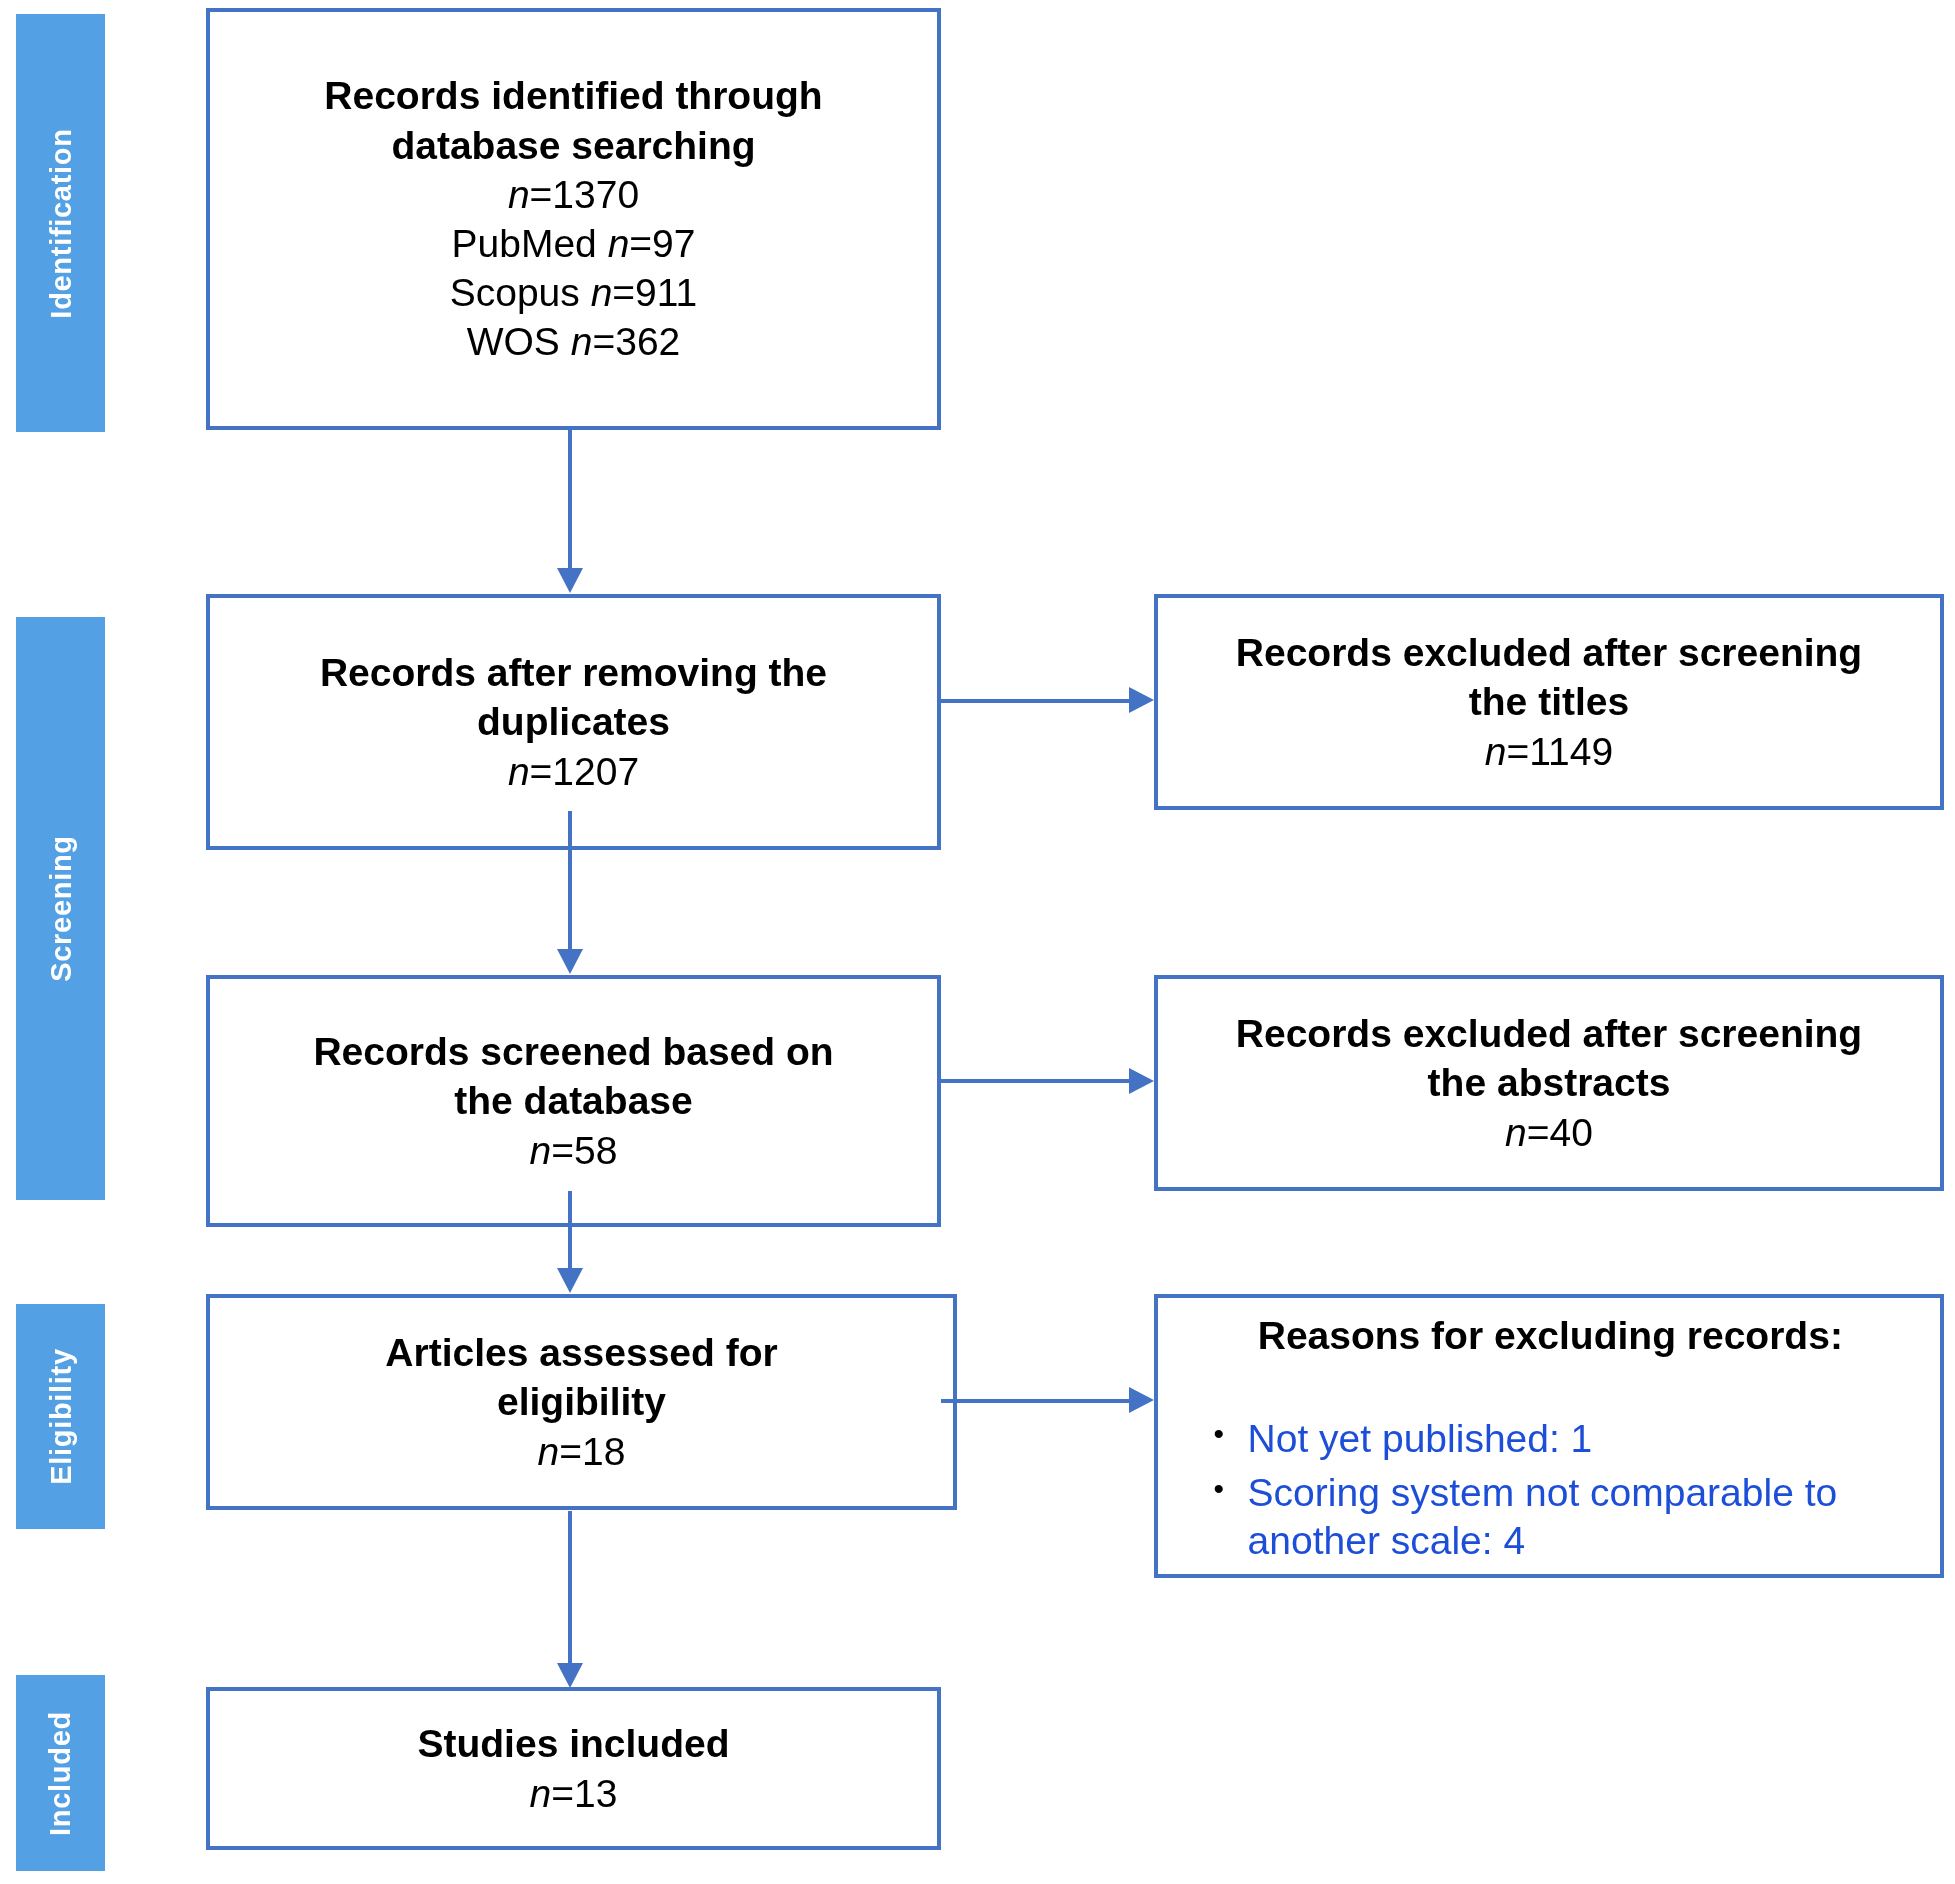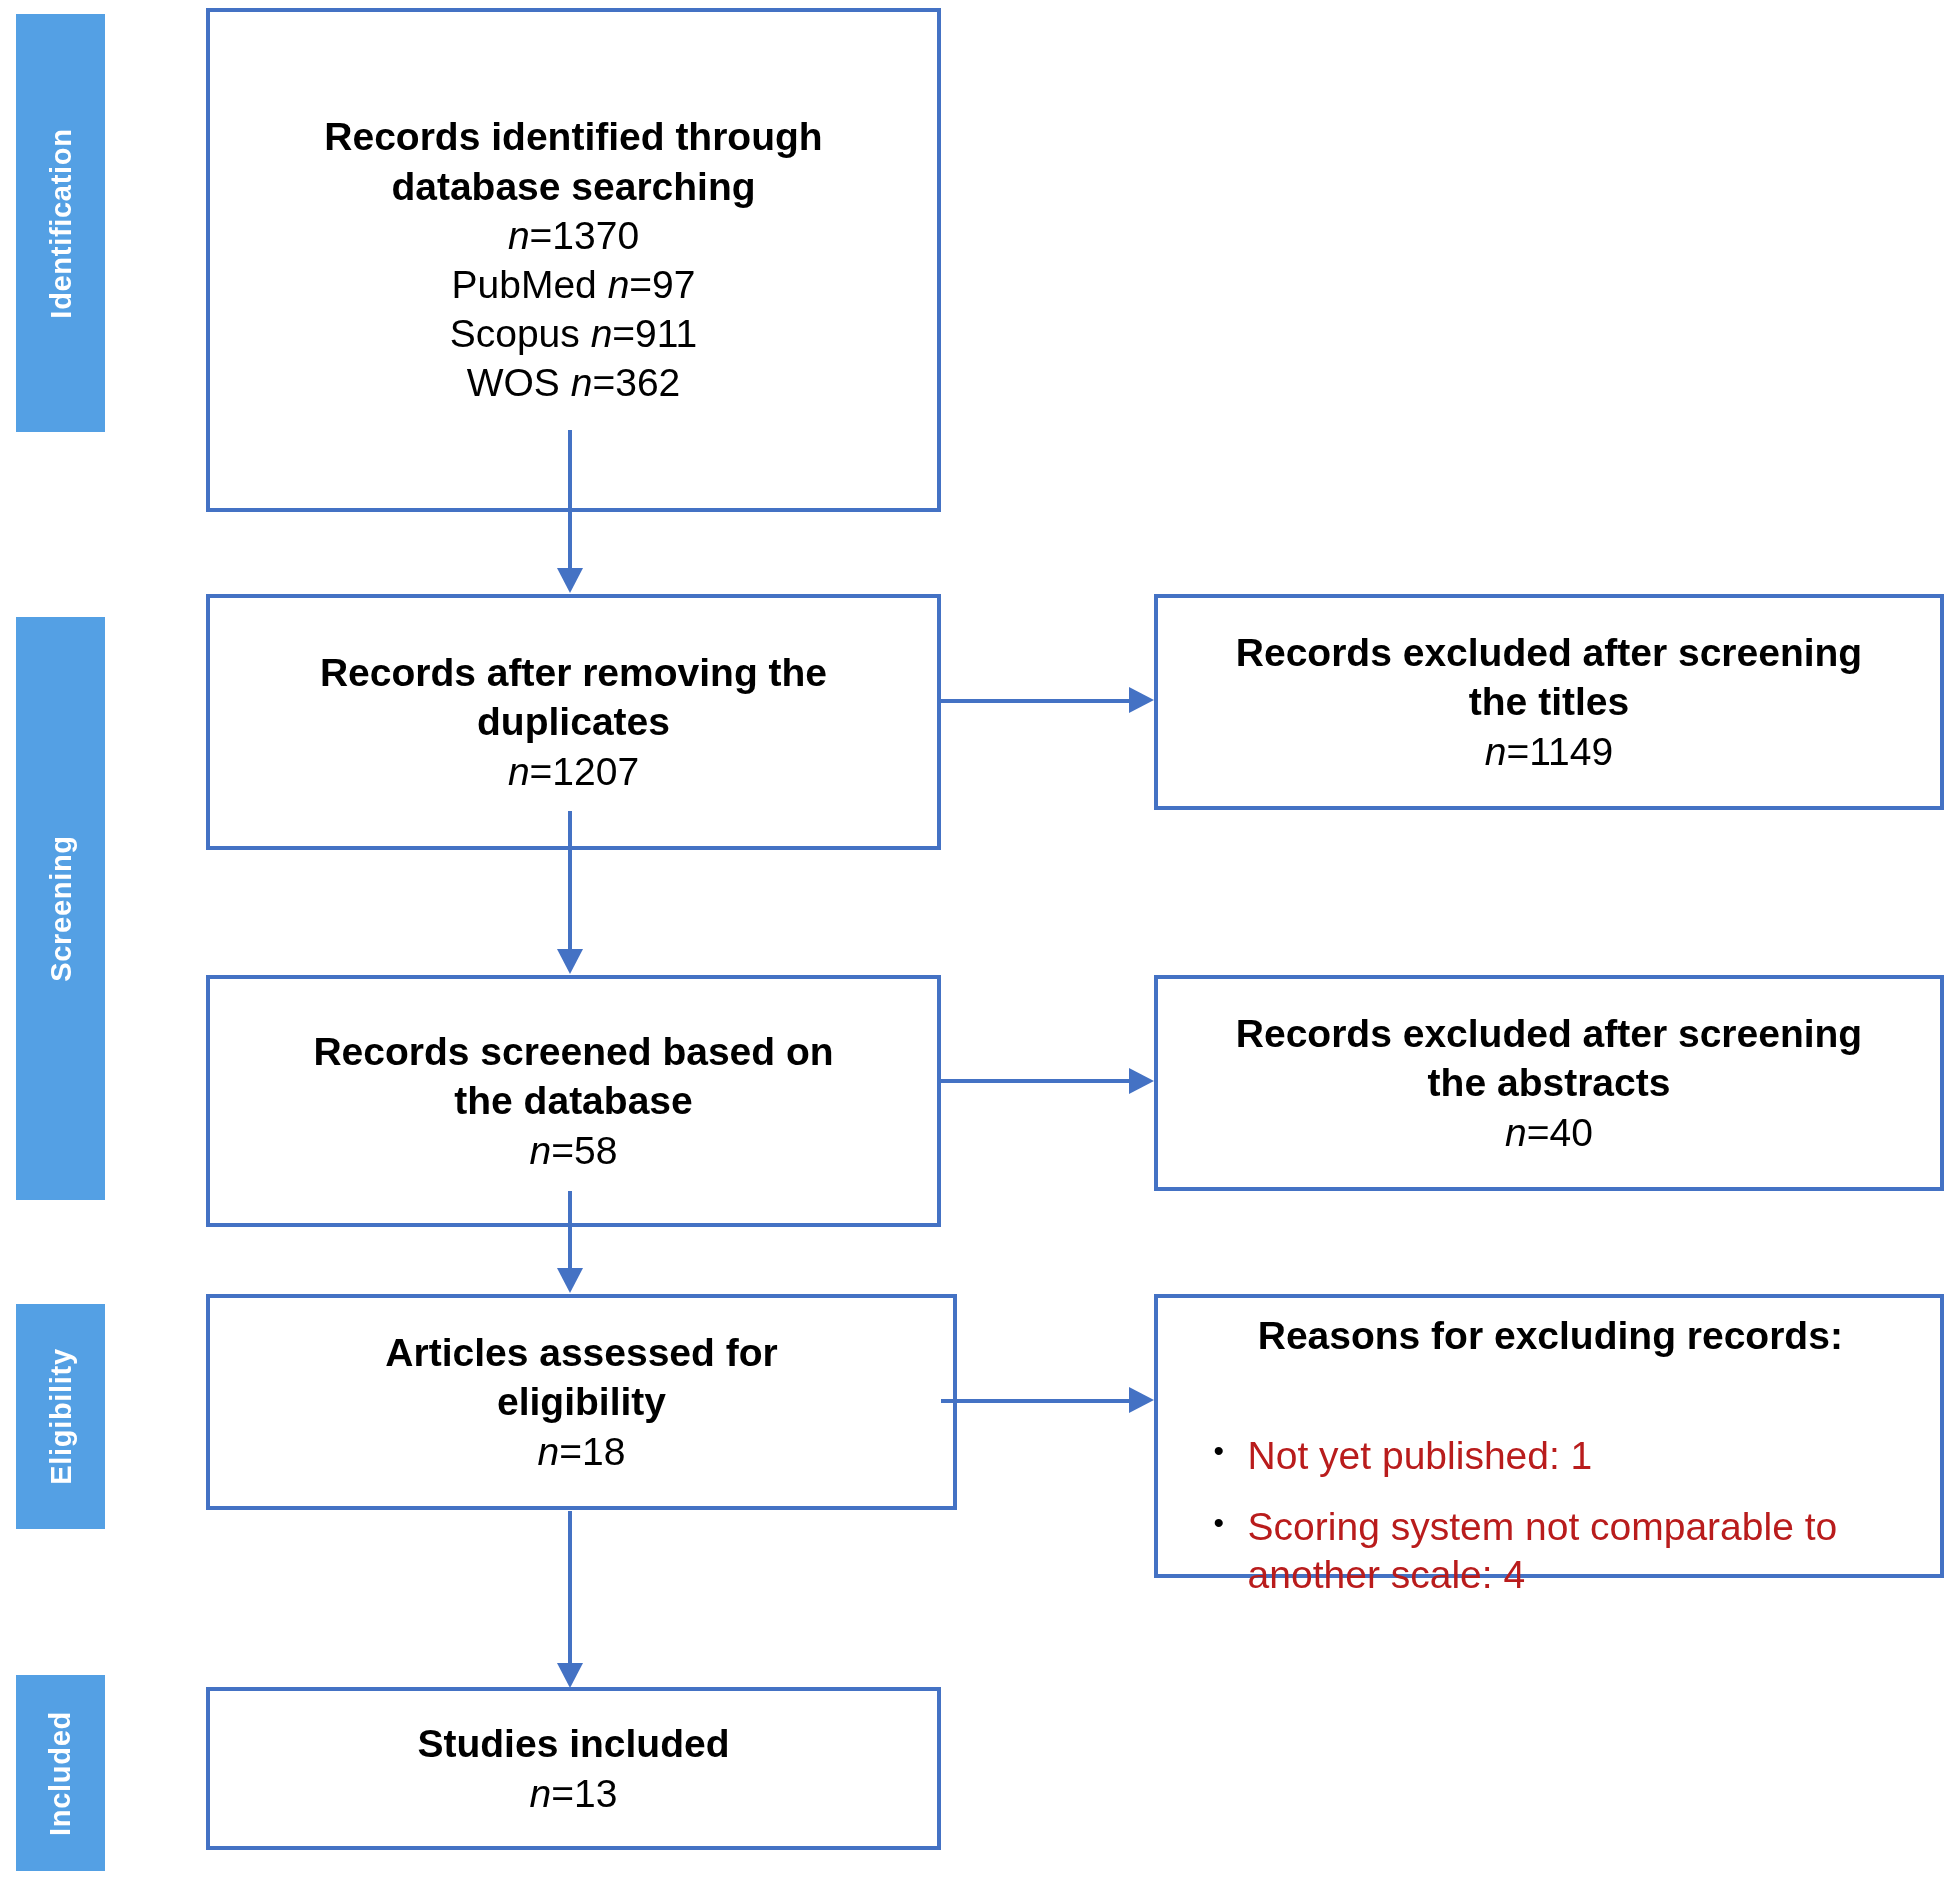--- a/index.html
+++ b/index.html
@@ -78,22 +78,22 @@
   }
   .reasons-box ul {
     margin: 3.9px 0 0 0;
     padding: 0 0 0 36px;
     list-style: none;
   }
   .reasons-box li {
     position: relative;
     font-size: 39px;
     line-height: 1.22;
-    color: #b91c1c;
-    margin-top: 24px;
+    color: #1d4ed8;
+    margin-top: 7px;
     padding-left: 34px;
   }
   .reasons-box li::before {
     content: "\2022";
     position: absolute;
     left: 0;
     top: -1.3px;
     font-size: 30px;
     line-height: 1.4;
     color: #000;
@@ -141,21 +141,21 @@
   </div>
 
   <div class="stage-bar" style="left:16.3px; top:1304px; width:89px; height:225px;">
     <span class="stage-label">Eligibility</span>
   </div>
 
   <div class="stage-bar" style="left:16.3px; top:1675px; width:89px; height:196px;">
     <span class="stage-label">Included</span>
   </div>
 
-  <div class="flow-box" style="left:206px; top:7.8px; width:735px; height:504px;">
+  <div class="flow-box" style="left:206px; top:7.8px; width:735px; height:422px;">
     <div class="line bold">Records identified through</div>
     <div class="line bold">database searching</div>
     <div class="line"><span class="ital">n</span>=1370</div>
     <div class="line">PubMed <span class="ital">n</span>=97</div>
     <div class="line">Scopus <span class="ital">n</span>=911</div>
     <div class="line">WOS <span class="ital">n</span>=362</div>
   </div>
 
   <div class="conn-v" style="left:568px; top:430px; width:3.9px; height:141px;"></div>
   <div class="arrow-down" style="left:557px; top:568px;"></div>

